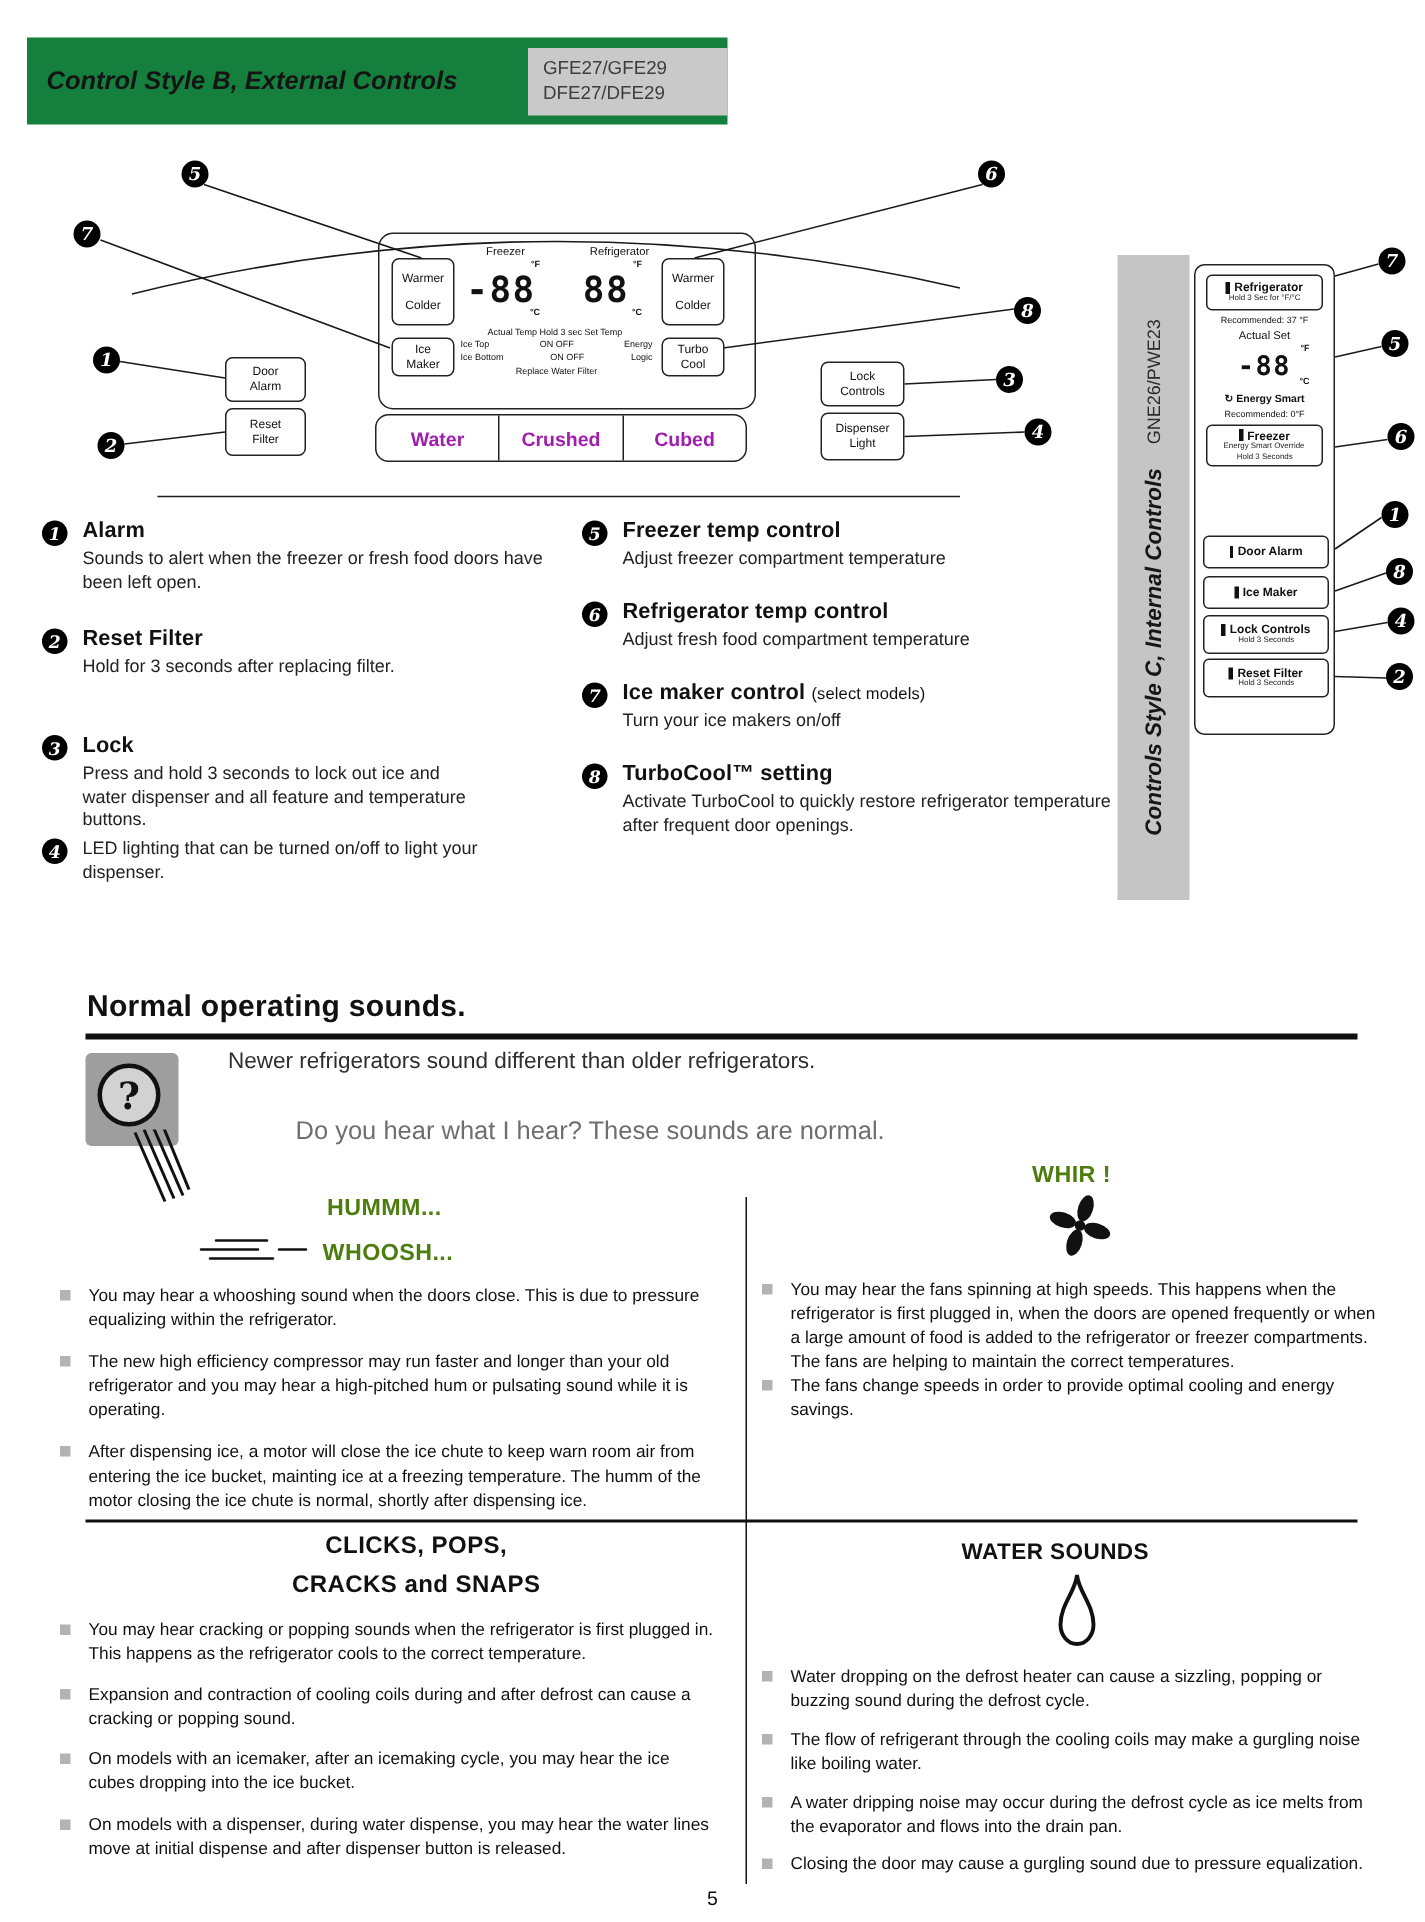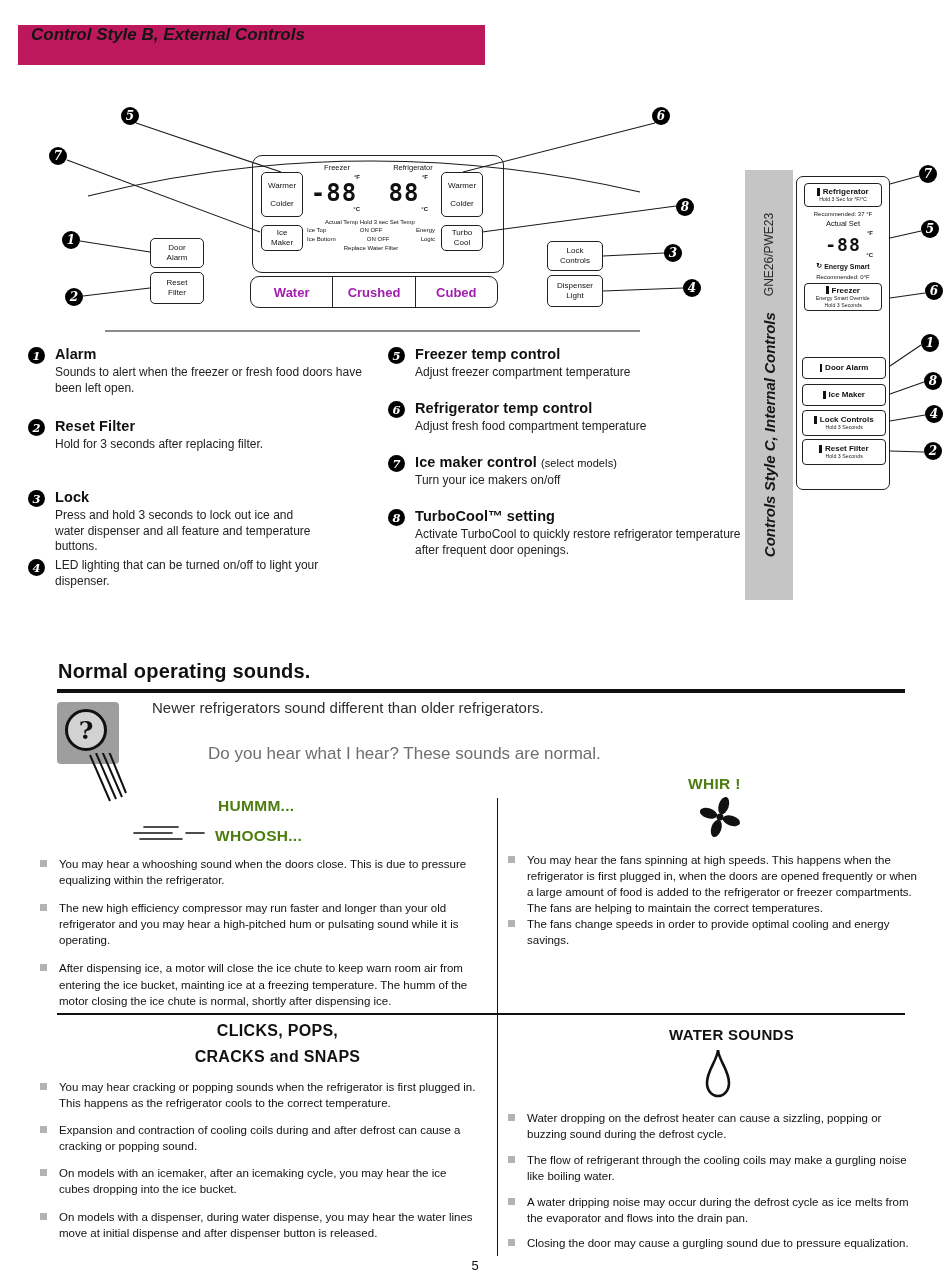--- a/index.html
+++ b/index.html
@@ -1,20 +1,20 @@
 <!DOCTYPE html>
 <html><head>
 <meta charset="utf-8">
 <style>
   *{box-sizing:border-box;margin:0;padding:0}
   body{background:#ffffff}
   .page{position:relative;width:950px;height:1281px;background:#fff;font-family:"Liberation Sans",sans-serif;color:#1a1a1a;overflow:hidden}
 
   
-  .hdr{position:absolute;left:18px;top:25px;width:467px;height:40px;background:#be185d;display:flex;}
+  .hdr{position:absolute;left:18px;top:25px;width:467px;height:58px;background:#15803d;display:flex;align-items:center}
   .hdr-title{flex:1;padding-left:13px;font-size:17px;font-weight:bold;font-style:italic;color:#141414}
   .hdr-models{width:133px;height:45px;background:#c9c9c9;display:flex;flex-direction:column;justify-content:center;padding-left:10px;font-size:12.5px;color:#3d3d3d;line-height:1.35}
 
   
   .callout{position:absolute;width:18px;height:18px;border-radius:50%;background:#000;color:#fff;display:flex;align-items:center;justify-content:center;font-family:"DejaVu Serif",serif;font-style:italic;font-weight:bold;font-size:12px;z-index:6}
 
   
   .connectors{position:absolute;left:0;top:0;z-index:1}
 
   
@@ -66,20 +66,24 @@
   .pagenum{position:absolute;left:0;top:1258px;width:950px;text-align:center;font-size:13px;color:#111}
   .icon-abs{position:absolute;z-index:2}
 </style>
 </head>
 <body>
 
 <div class="page">
 
   <div class="hdr">
     <div class="hdr-title">Control Style B, External Controls</div>
+    <div class="hdr-models">
+      <div>GFE27/GFE29</div>
+      <div>DFE27/DFE29</div>
+    </div>
   </div>
 
   <svg class="connectors" width="950" height="640">
     <g stroke="#1a1a1a" stroke-width="1.1" fill="none">
       <path d="M 88 196 Q 362 128 640 192"></path>
       <line x1="105" y1="331" x2="640" y2="331"></line>
       <line x1="136" y1="123" x2="281" y2="172"></line>
       <line x1="655" y1="123" x2="463" y2="172"></line>
       <line x1="67" y1="160" x2="260" y2="232"></line>
       <line x1="676" y1="206" x2="482" y2="232"></line>
@@ -304,21 +308,21 @@
   <svg class="icon-abs" style="left:84px;top:753px" width="48" height="52" viewBox="0 0 48 52">
     <g stroke="#111" stroke-width="2">
       <line x1="6" y1="2" x2="26" y2="48"></line>
       <line x1="12" y1="0" x2="32" y2="46"></line>
       <line x1="18" y1="-2" x2="38" y2="44"></line>
       <line x1="24" y1="-4" x2="42" y2="40"></line>
     </g>
   </svg>
 
   <div class="intro" style="left:152px;top:699px">Newer refrigerators sound different than older refrigerators.</div>
-  <div class="intro3" style="left:208px;top:744px">Do you hear what I hear? These sounds are normal.</div>
+  <div class="intro3" style="left:197px;top:744px">Do you hear what I hear? These sounds are normal.</div>
 
   <div class="soundtitle" style="left:688px;top:775px">WHIR !</div>
   <svg class="icon-abs" style="left:698px;top:795px" width="44" height="44" viewBox="0 0 44 44">
     <circle cx="22" cy="22" r="3.5" fill="#111"></circle>
     <g fill="#111">
       <ellipse cx="22" cy="10" rx="5" ry="9" transform="rotate(18 22 22)"></ellipse>
       <ellipse cx="22" cy="10" rx="5" ry="9" transform="rotate(108 22 22)"></ellipse>
       <ellipse cx="22" cy="10" rx="5" ry="9" transform="rotate(198 22 22)"></ellipse>
       <ellipse cx="22" cy="10" rx="5" ry="9" transform="rotate(288 22 22)"></ellipse>
     </g>
@@ -362,21 +366,21 @@
         <span class="btxt">The fans change speeds in order to provide optimal cooling and energy savings.</span>
       </div>
   </div>
 
   <div class="srule" style="left:57px;top:1013px;width:848px;height:1.5px"></div>
 
   <div class="center-title" style="left:60px;top:1022px;width:435px">
     <div>CLICKS, POPS,</div>
     <div style="margin-top:8px">CRACKS and SNAPS</div>
   </div>
-  <div class="center-title" style="left:528px;top:1026px;width:407px;font-size:15px">WATER SOUNDS</div>
+  <div class="center-title" style="left:500px;top:1026px;width:407px;font-size:15px">WATER SOUNDS</div>
 
   <svg class="icon-abs" style="left:703px;top:1048px" width="30" height="54" viewBox="0 0 30 54">
     <path d="M15 2 C 14 13, 4 22, 4 35 C 4 42.5, 9 48, 15 48 C 21 48, 26 42.5, 26 35 C 26 22, 16 13, 15 2 Z" fill="none" stroke="#111" stroke-width="2.6"></path>
   </svg>
 
   <div class="bullets" style="left:40px;top:1079px;width:436px">
     <div class="bullet" style="margin-bottom:11px">
         <span class="sq"></span>
         <span class="btxt">You may hear cracking or popping sounds when the refrigerator is first plugged in. This happens as the refrigerator cools to the correct temperature.</span>
       </div>

